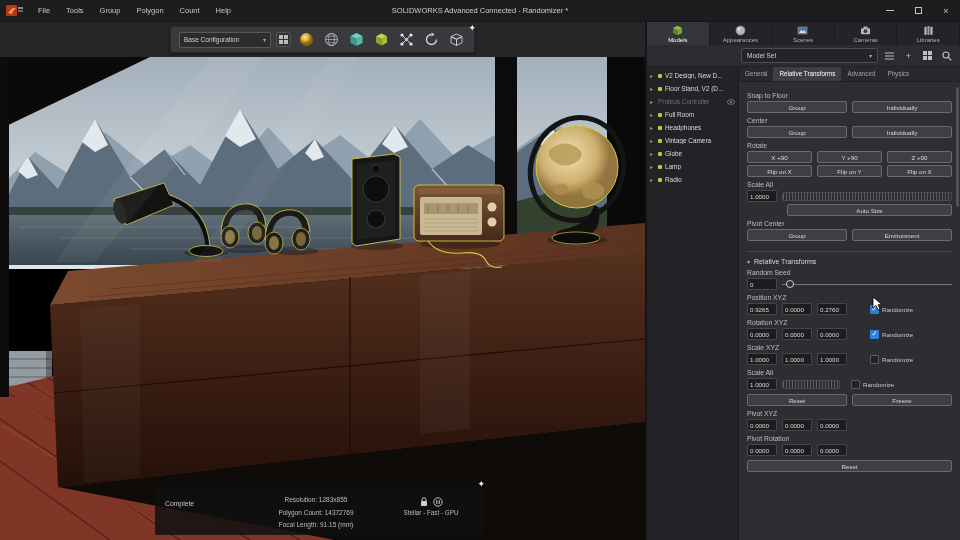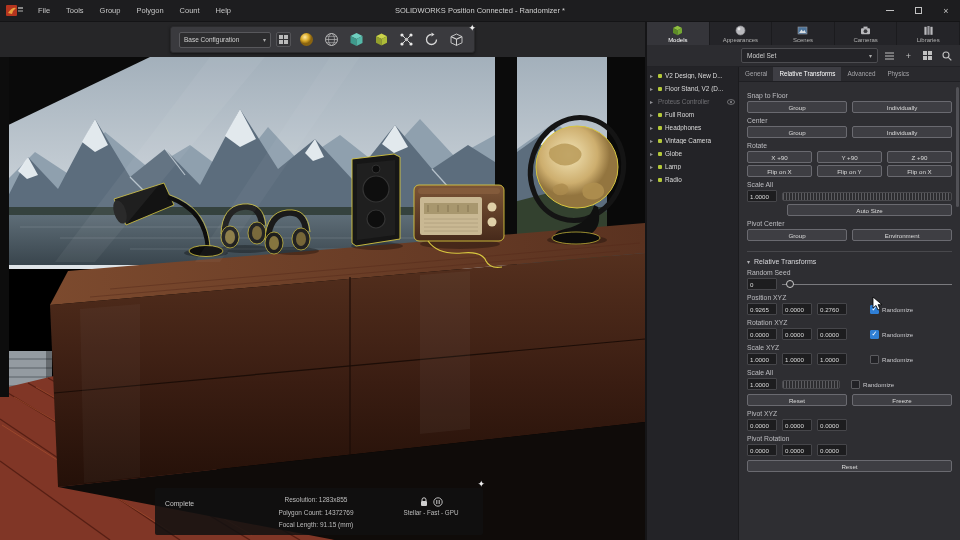--- a/index.html
+++ b/index.html
@@ -104,21 +104,21 @@
       <rect x="12" y="6" width="5" height="2" fill="#666"></rect>
     </svg>
     <div class="menu">
       <span class="menu-item">File</span>
       <span class="menu-item">Tools</span>
       <span class="menu-item">Group</span>
       <span class="menu-item">Polygon</span>
       <span class="menu-item">Count</span>
       <span class="menu-item">Help</span>
     </div>
-    <div class="win-title">SOLIDWORKS Position Connected - Randomizer *</div>
+    <div class="win-title">SOLIDWORKS Advanced Connected - Randomizer *</div>
     <div class="win-controls">
       <span class="wc">
           <span class="minline"></span>
         </span>
       <span class="wc">
           <span class="maxbox"></span>
         </span>
       <span class="wc">×</span>
     </div>
   </div>

